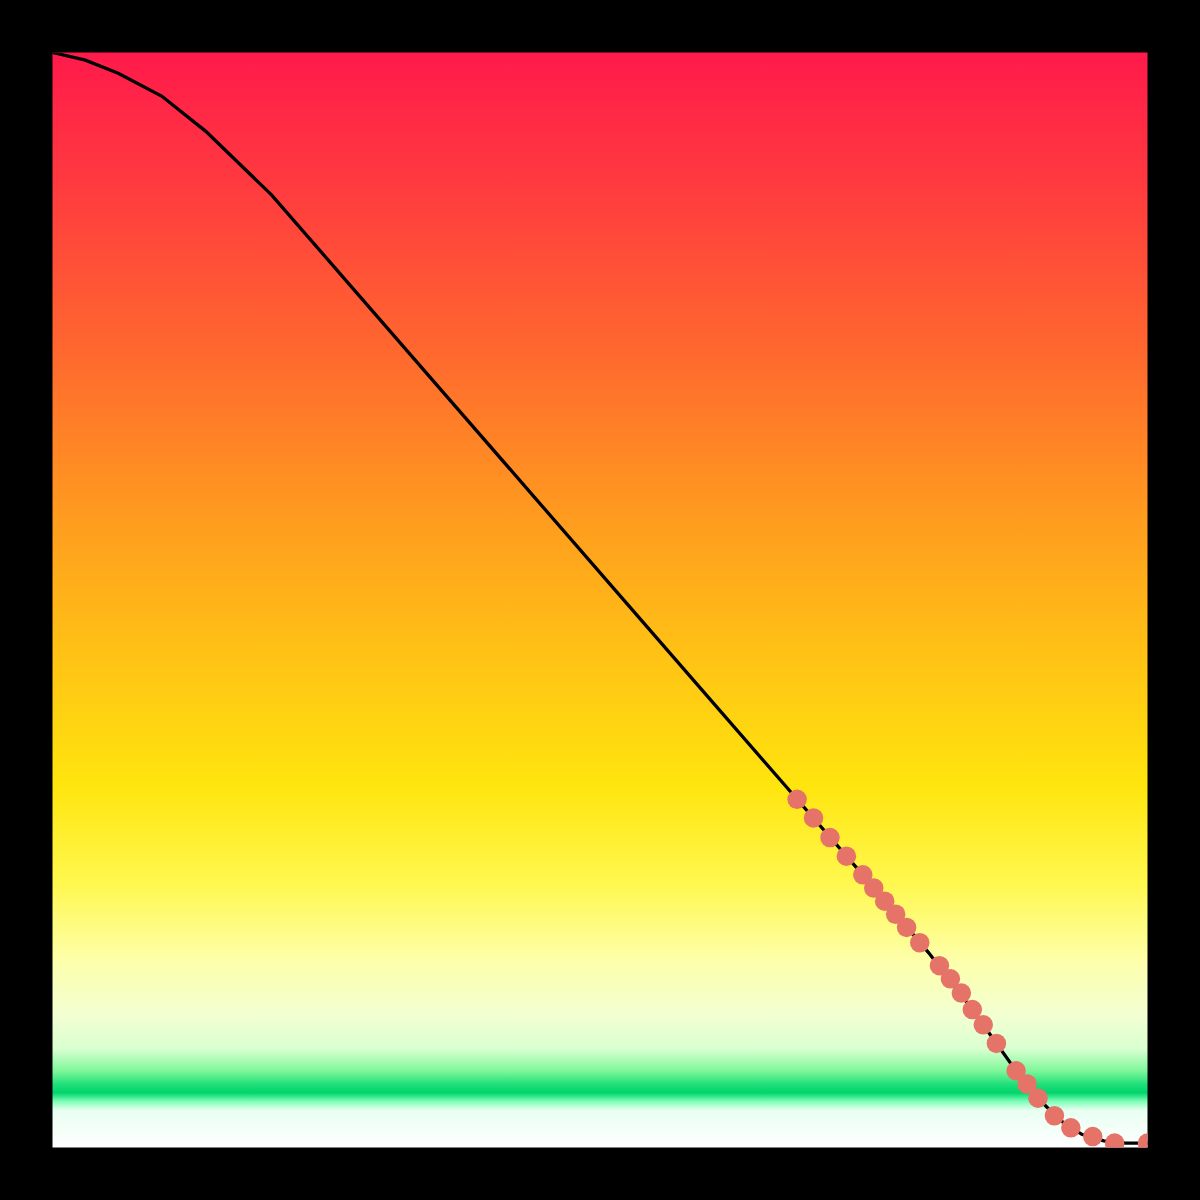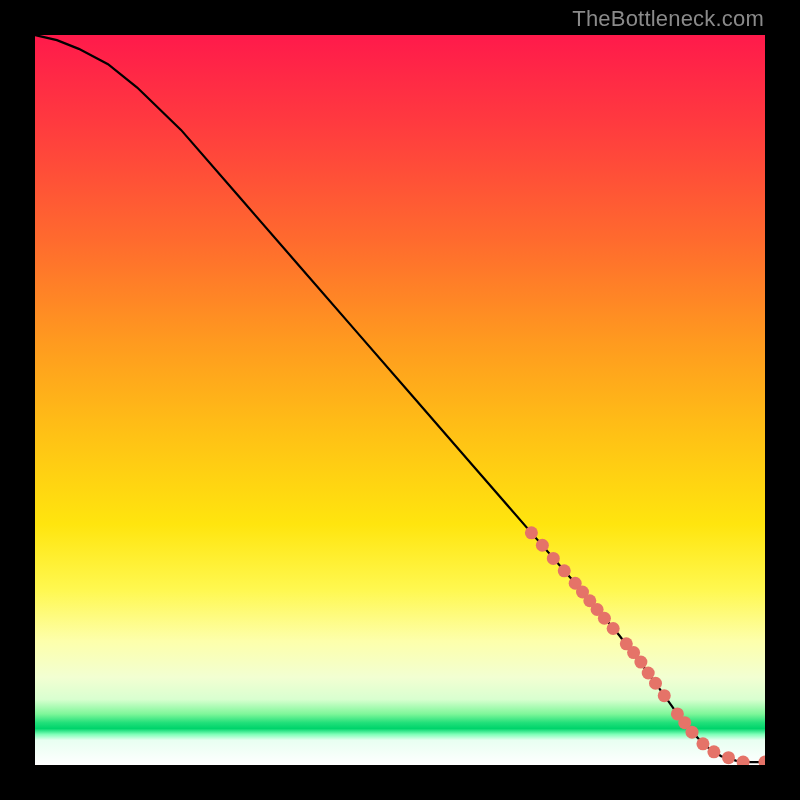--- a/index.html
+++ b/index.html
@@ -58,21 +58,20 @@
     color: #8a8a8a;
     font-size: 22px;
     letter-spacing: 0.2px;
     font-weight: 400;
   }
 </style>
 </head>
 <body>
 
 <div class="stage">
-  <div class="watermark">TheBottleneck.com</div>
 
   <div class="plot-area">
     <svg class="curve" viewBox="0 0 730 730" preserveAspectRatio="none">
       <path id="main-curve" fill="none" stroke="#000000" stroke-width="2.2" stroke-linecap="round" d="M0.00 0.00 L21.90 5.11 L43.80 13.87 L73.00 29.20 L102.20 52.56 L146.00 94.90 L204.40 162.06 L262.80 229.22 L321.20 296.38 L379.60 363.54 L438.00 430.70 L496.40 497.86 L540.20 548.23 L584.00 600.06 L613.20 638.02 L627.80 658.46 L642.40 678.90 L657.00 697.15 L671.60 711.75 L686.20 721.24 L700.80 725.62 L715.40 727.08 L730.00 727.08"></path>
       <g id="markers">
           <circle cx="496.40" cy="497.86" r="6.5" fill="#e57368"></circle>
           <circle cx="507.35" cy="510.27" r="6.5" fill="#e57368"></circle>
           <circle cx="518.30" cy="523.41" r="6.5" fill="#e57368"></circle>
           <circle cx="529.25" cy="535.82" r="6.5" fill="#e57368"></circle>
           <circle cx="540.20" cy="548.23" r="6.5" fill="#e57368"></circle>

